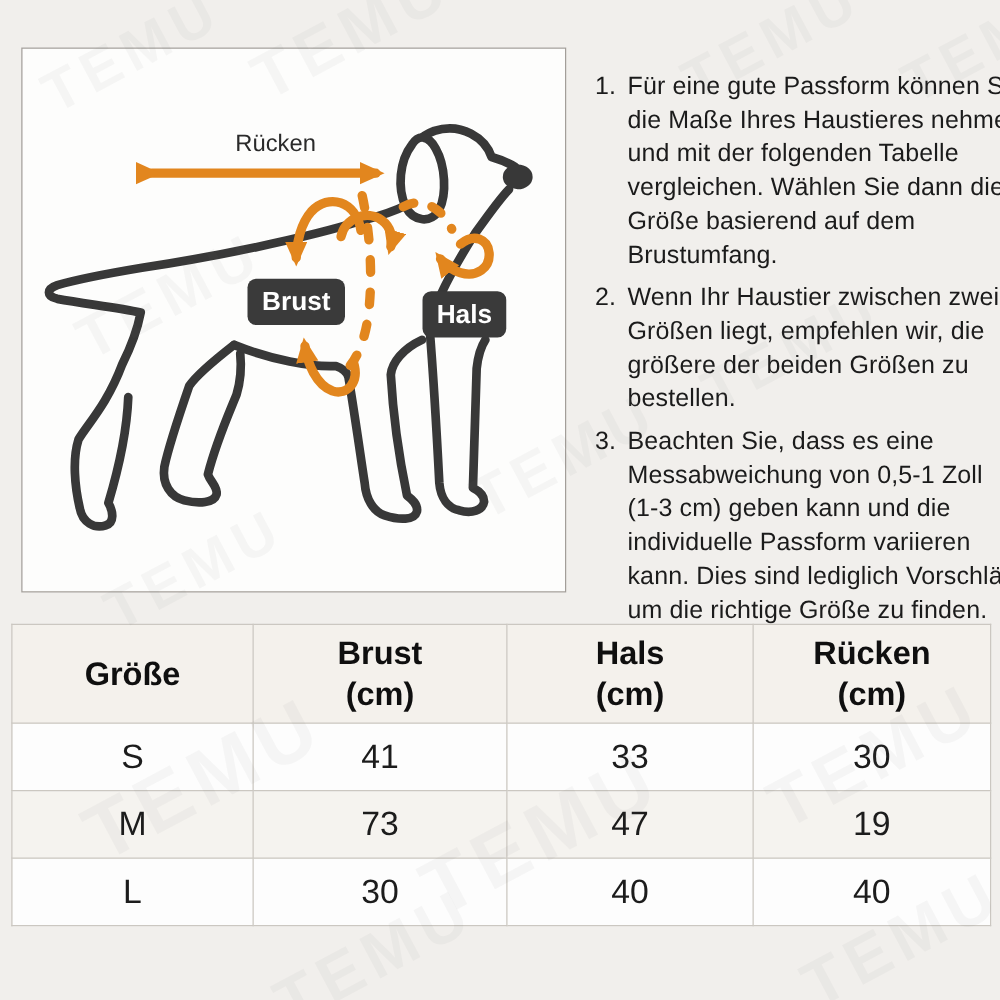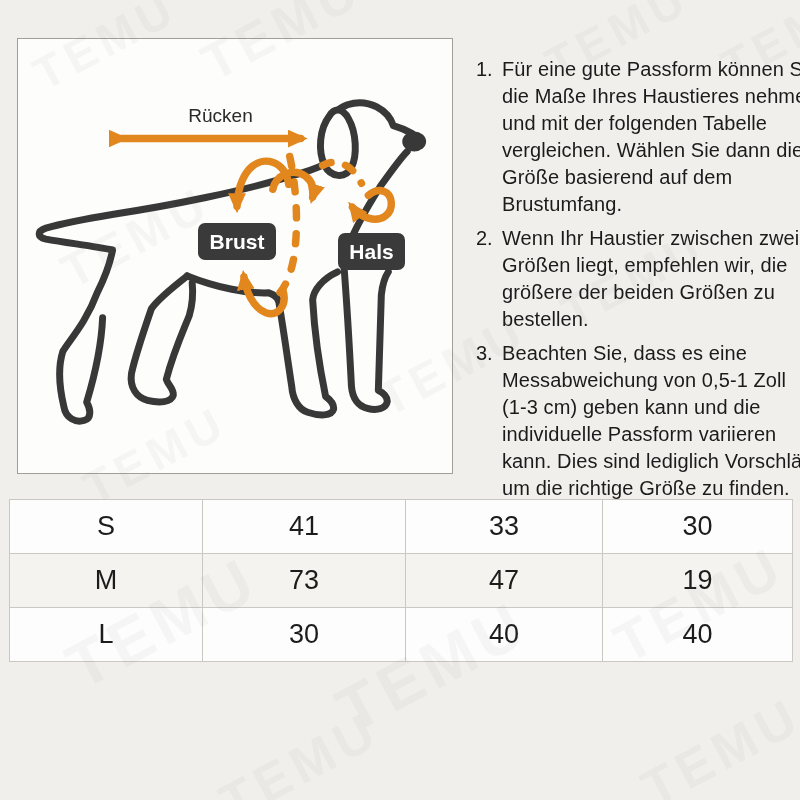--- a/index.html
+++ b/index.html
@@ -202,20 +202,38 @@
 
   <div class="size-table-wrap">
     <table class="size-table">
       <colgroup>
         <col style="width:193px">
           <col style="width:203px">
         <col style="width:197px">
           <col style="width:190px">
       </colgroup>
       <tbody>
+          <tr class="head">
+        <td>
+          <div class="hdr-line">Größe</div>
+          <div class="hdr-line"></div>
+        </td>
+        <td>
+          <div class="hdr-line">Brust</div>
+          <div class="hdr-line">(cm)</div>
+        </td>
+        <td>
+          <div class="hdr-line">Hals</div>
+          <div class="hdr-line">(cm)</div>
+        </td>
+        <td>
+          <div class="hdr-line">Rücken</div>
+          <div class="hdr-line">(cm)</div>
+        </td>
+      </tr>
       <tr class="data">
         <td>S</td>
         <td>41</td>
         <td>33</td>
         <td>30</td>
       </tr>
       <tr class="data alt">
         <td>M</td>
         <td>73</td>
         <td>47</td>

